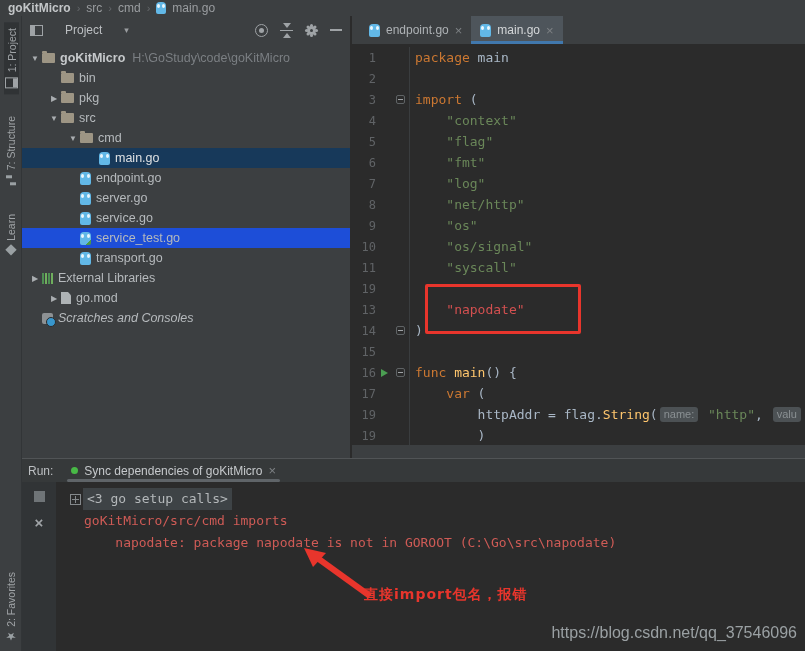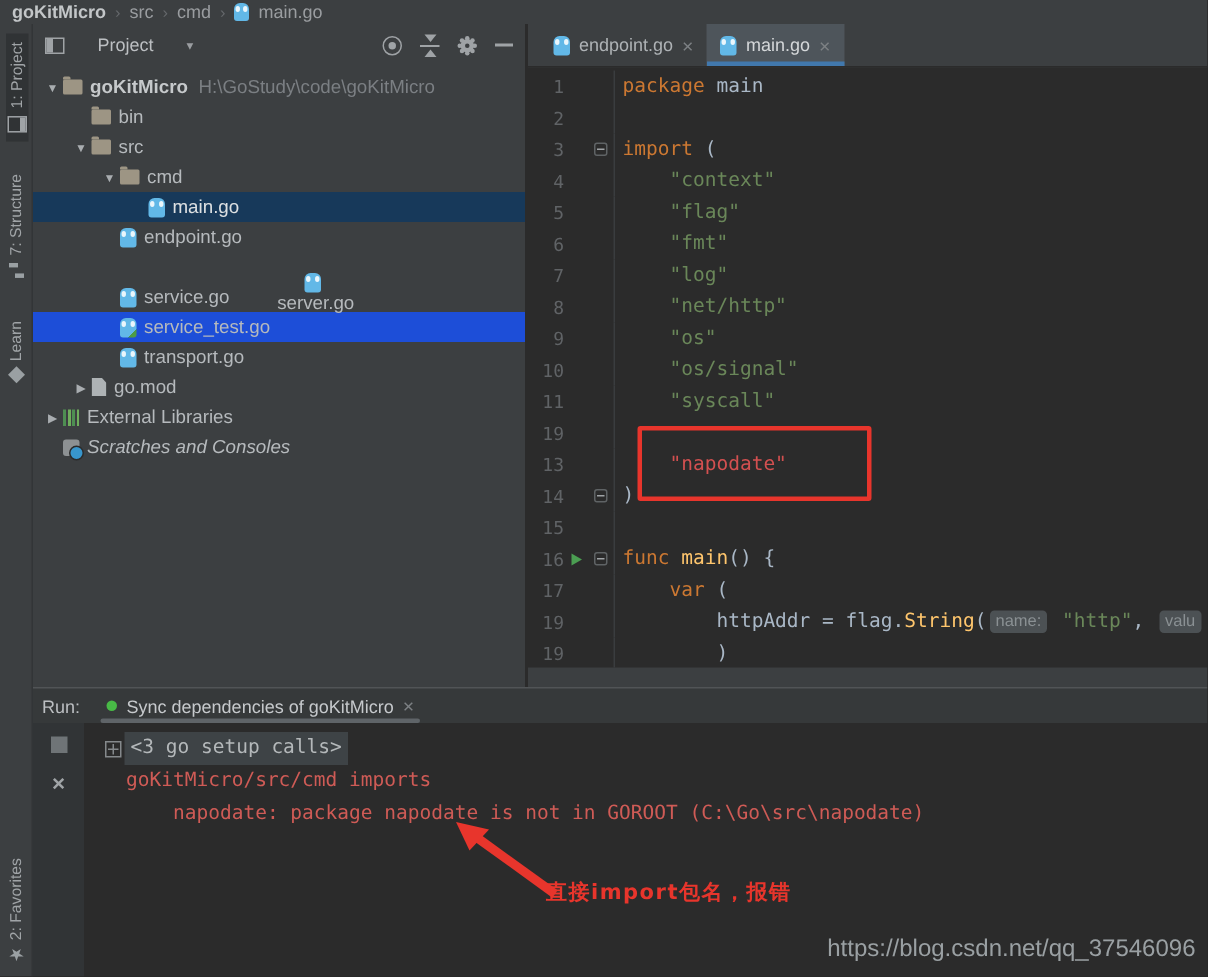--- a/index.html
+++ b/index.html
@@ -175,68 +175,73 @@
           <span class="ic ic-folder"></span>
           <span class="tlabel bold">goKitMicro</span>
           <span class="thint">H:\GoStudy\code\goKitMicro</span>
         </div>
         <div class="trow" style="padding-left: 25px;">
           <span class="arrow-slot"></span>
           <span class="ic ic-folder"></span>
           <span class="tlabel">bin</span>
         </div>
         <div class="trow" style="padding-left: 25px;">
+          <span class="arrow-slot arrow-right"></span>
+          <span class="ic ic-folder"></span>
+          <span class="tlabel">pkg</span>
+        </div>
+        <div class="trow" style="padding-left: 25px;">
           <span class="arrow-slot arrow-down"></span>
           <span class="ic ic-folder"></span>
           <span class="tlabel">src</span>
         </div>
         <div class="trow" style="padding-left: 44px;">
           <span class="arrow-slot arrow-down"></span>
           <span class="ic ic-folder"></span>
           <span class="tlabel">cmd</span>
         </div>
         <div class="trow selected" style="padding-left: 63px;">
           <span class="arrow-slot"></span>
           <span class="ic ic-go"></span>
           <span class="tlabel">main.go</span>
         </div>
         <div class="trow" style="padding-left: 44px;">
           <span class="arrow-slot"></span>
           <span class="ic ic-go"></span>
           <span class="tlabel">endpoint.go</span>
         </div>
-        <div class="trow" style="padding-left: 44px; flex-direction: column;">
+        <div class="trow" style="padding-left: 44px;">
           <span class="arrow-slot"></span>
           <span class="ic ic-go"></span>
           <span class="tlabel">server.go</span>
         </div>
         <div class="trow" style="padding-left: 44px;">
           <span class="arrow-slot"></span>
           <span class="ic ic-go"></span>
           <span class="tlabel">service.go</span>
         </div>
         <div class="trow highlighted" style="padding-left: 44px;">
           <span class="arrow-slot"></span>
           <span class="ic ic-go-test"></span>
           <span class="tlabel">service_test.go</span>
         </div>
         <div class="trow" style="padding-left: 44px;">
           <span class="arrow-slot"></span>
           <span class="ic ic-go"></span>
           <span class="tlabel">transport.go</span>
+        </div>
+        <div class="trow" style="padding-left: 6px;">
+          <span class="arrow-slot arrow-right"></span>
+          <span class="ic ic-lib"></span>
+          <span class="tlabel">External Libraries</span>
         </div>
         <div class="trow" style="padding-left: 25px;">
           <span class="arrow-slot arrow-right"></span>
           <span class="ic ic-gomod"></span>
           <span class="tlabel">go.mod</span>
-        </div>
-        <div class="trow" style="padding-left: 6px;">
-          <span class="arrow-slot arrow-right"></span>
-          <span class="ic ic-lib"></span>
-          <span class="tlabel">External Libraries</span>
         </div>
         <div class="trow" style="padding-left: 6px; font-style: italic;">
           <span class="arrow-slot"></span>
           <span class="ic ic-scratch"></span>
           <span class="tlabel">Scratches and Consoles</span>
         </div>
       </div>
   </div>
 
   <div id="editor-area">

